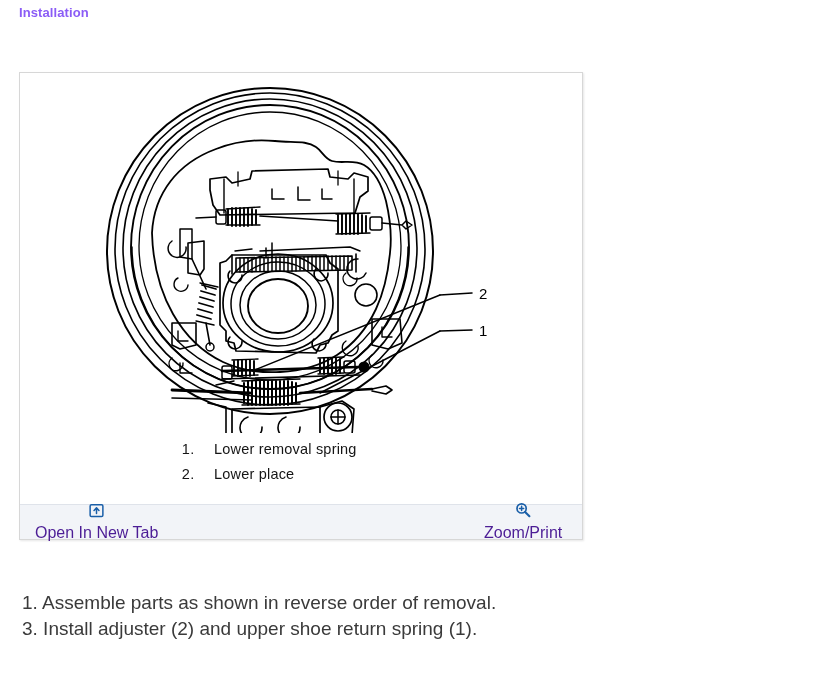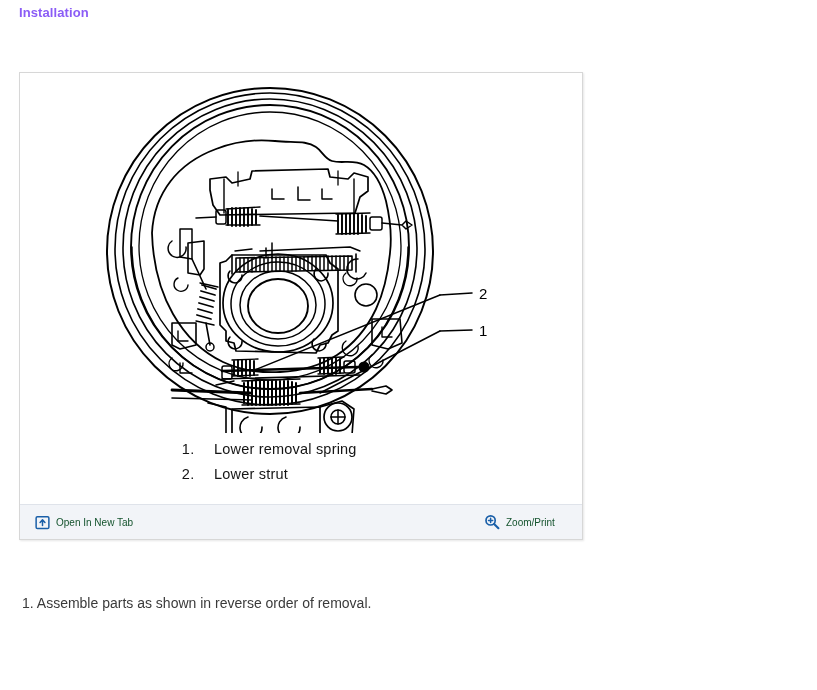--- a/index.html
+++ b/index.html
@@ -96,40 +96,41 @@
     background: #f2f4f8;
     border-top: 1px solid #dfe3ea;
     display: flex;
     align-items: center;
     box-sizing: border-box;
   }
   .footer-link {
     display: inline-flex;
     align-items: center;
     gap: 6px;
-    color: #14532d;
-    font-size: 10px;
+    color: #4c1d95;
+    font-size: 16px;
     text-decoration: none;
     cursor: pointer;
     white-space: nowrap;
+    flex-direction: column;
   }
   .link-open-tab { position: absolute; left: 15px; }
   .link-zoom-print { position: absolute; left: 464px; }
   .footer-icon { display: inline-flex; align-items: center; justify-content: center; }
 
   
   .steps {
     position: absolute;
     left: 22px;
     top: 590px;
     width: 790px;
   }
   .step-line {
     font-family: "Liberation Sans", sans-serif;
-    font-size: 14px;
+    font-size: 19px;
     color: #3a3a3a;
     line-height: 26px;
     white-space: nowrap;
   }
 
   
   .leader-label {
     font-family: "Liberation Sans", sans-serif;
     font-size: 15px;
     fill: #000000;
@@ -308,21 +309,21 @@
       </svg>
     </div>
 
     <div class="caption-list">
       <div class="caption-row">
         <span class="caption-num">1.</span>
         <span class="caption-text">Lower removal spring</span>
       </div>
       <div class="caption-row">
         <span class="caption-num">2.</span>
-        <span class="caption-text">Lower strut</span>
+        <span class="caption-text">Lower place</span>
       </div>
     </div>
 
   </div>
 
   <div class="figure-footer">
 
     <a class="footer-link link-open-tab" href="#">
       <span class="footer-icon">
         <svg width="15" height="15" viewBox="0 0 16 16" aria-hidden="true">
@@ -342,13 +343,14 @@
         </svg>
       </span>
       <span class="footer-label">Zoom/Print</span>
     </a>
 
   </div>
 </div>
 
 <div class="steps">
   <div class="step-line">1. Assemble parts as shown in reverse order of removal.</div>
+  <div class="step-line">3. Install adjuster (2) and upper shoe return spring (1).</div>
 </div>
 
 </body></html>

